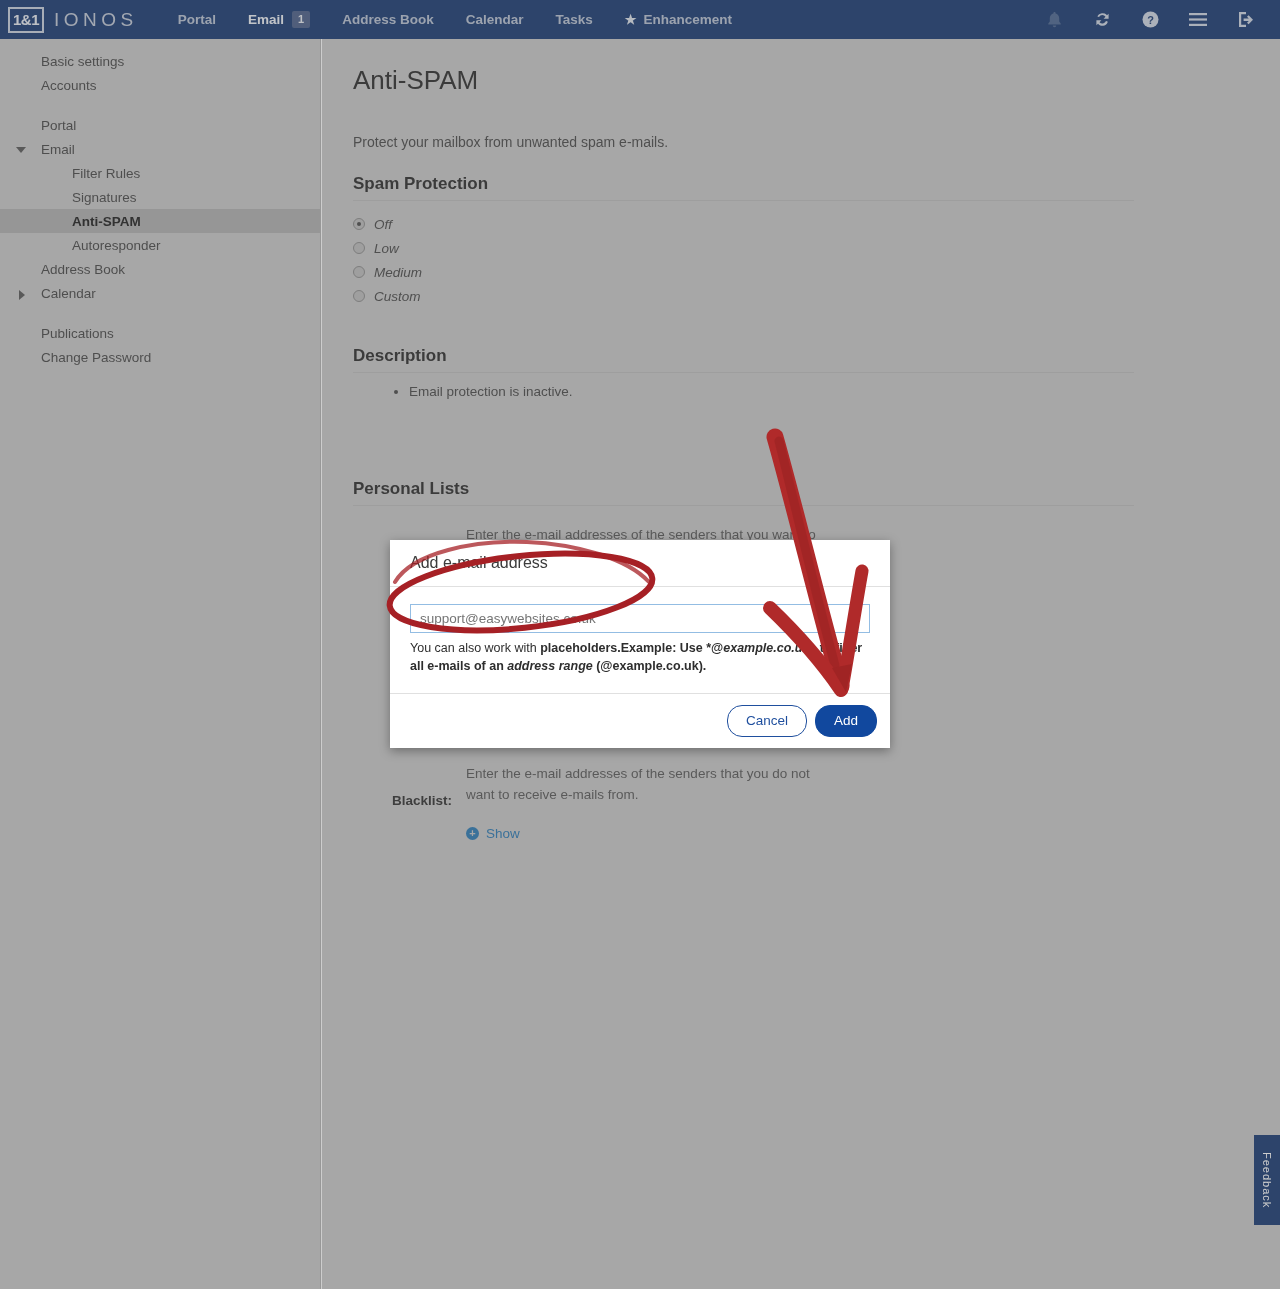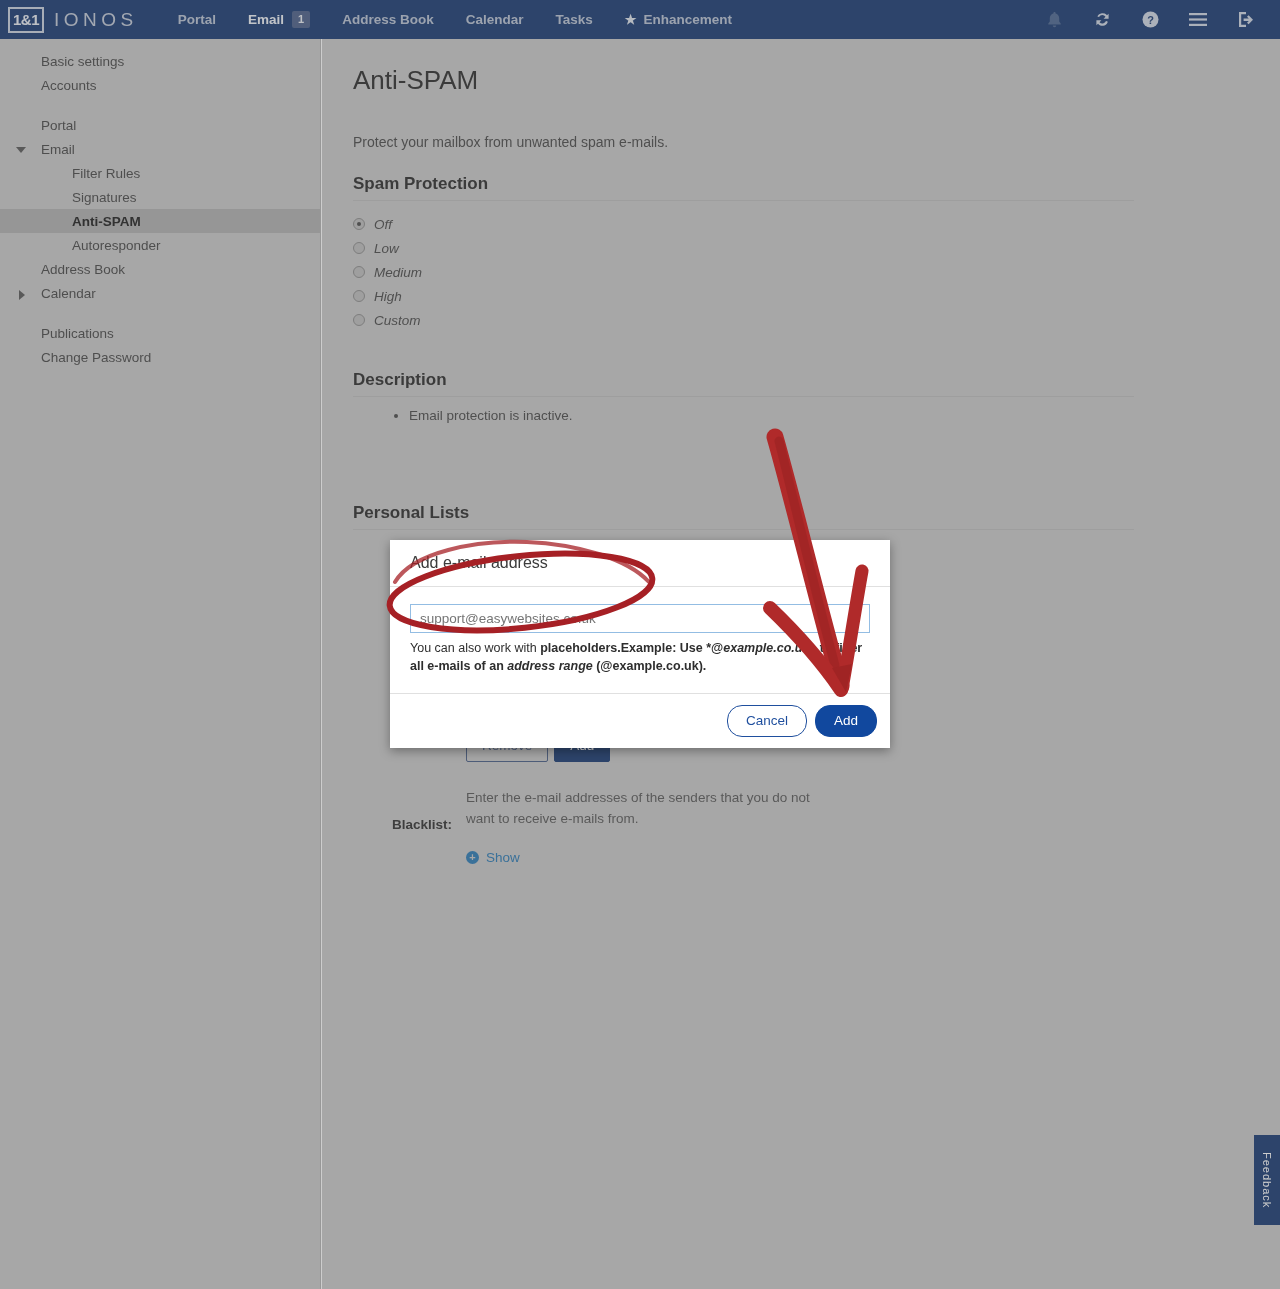--- a/index.html
+++ b/index.html
@@ -466,24 +466,20 @@
         <div class="radio-row">
           <span class="radio"></span>
           <span class="radio-label">Low</span>
         </div>
         <div class="radio-row">
           <span class="radio"></span>
           <span class="radio-label">Medium</span>
         </div>
         <div class="radio-row">
           <span class="radio"></span>
-          <span class="radio-label">High</span>
-        </div>
-        <div class="radio-row">
-          <span class="radio"></span>
           <span class="radio-label">Custom</span>
         </div>
       </div>
 
       <div class="desc-block">
         <div class="section-head">Description</div>
         <ul class="desc-list">
           <li>Email protection is inactive.</li>
         </ul>
       </div>

